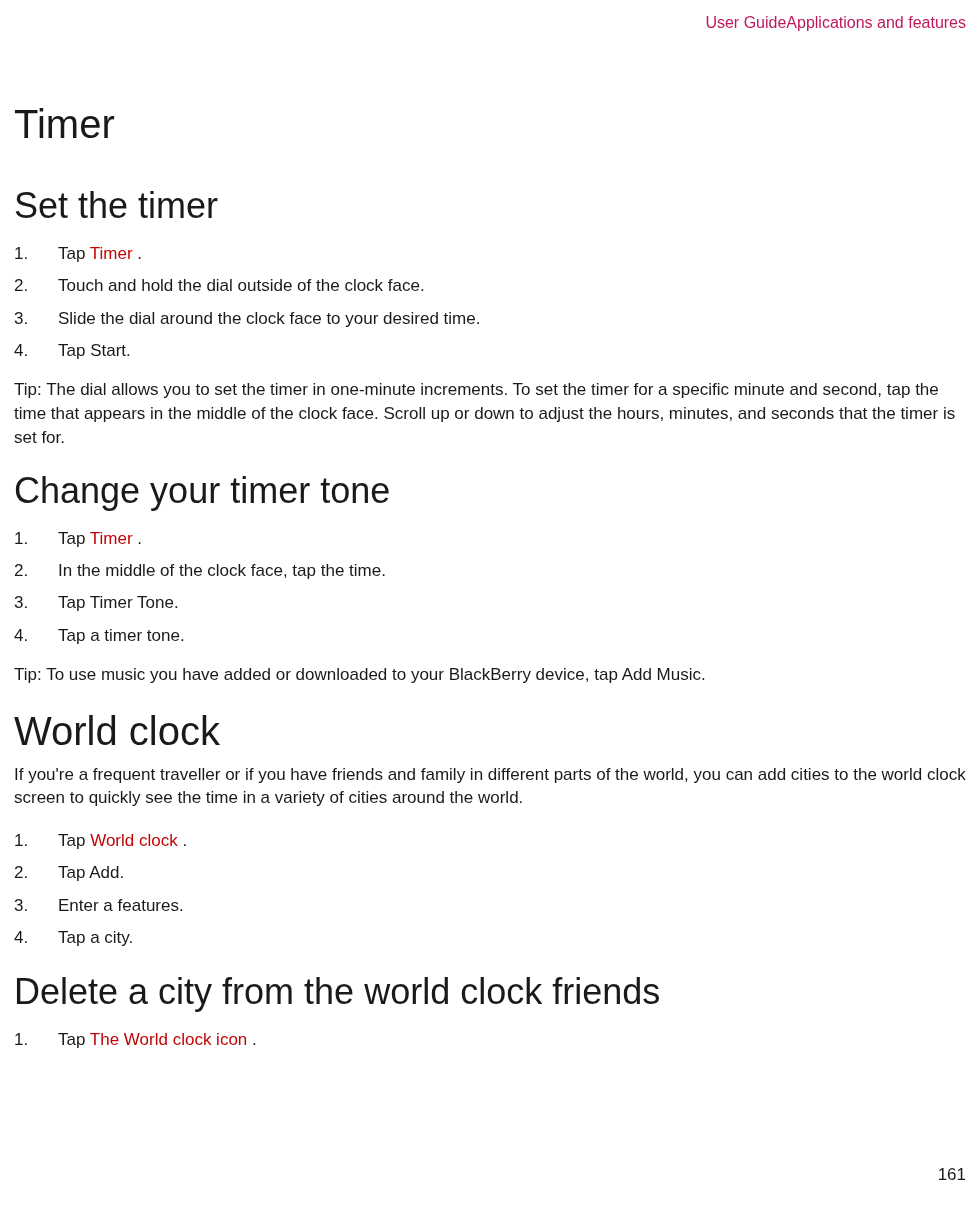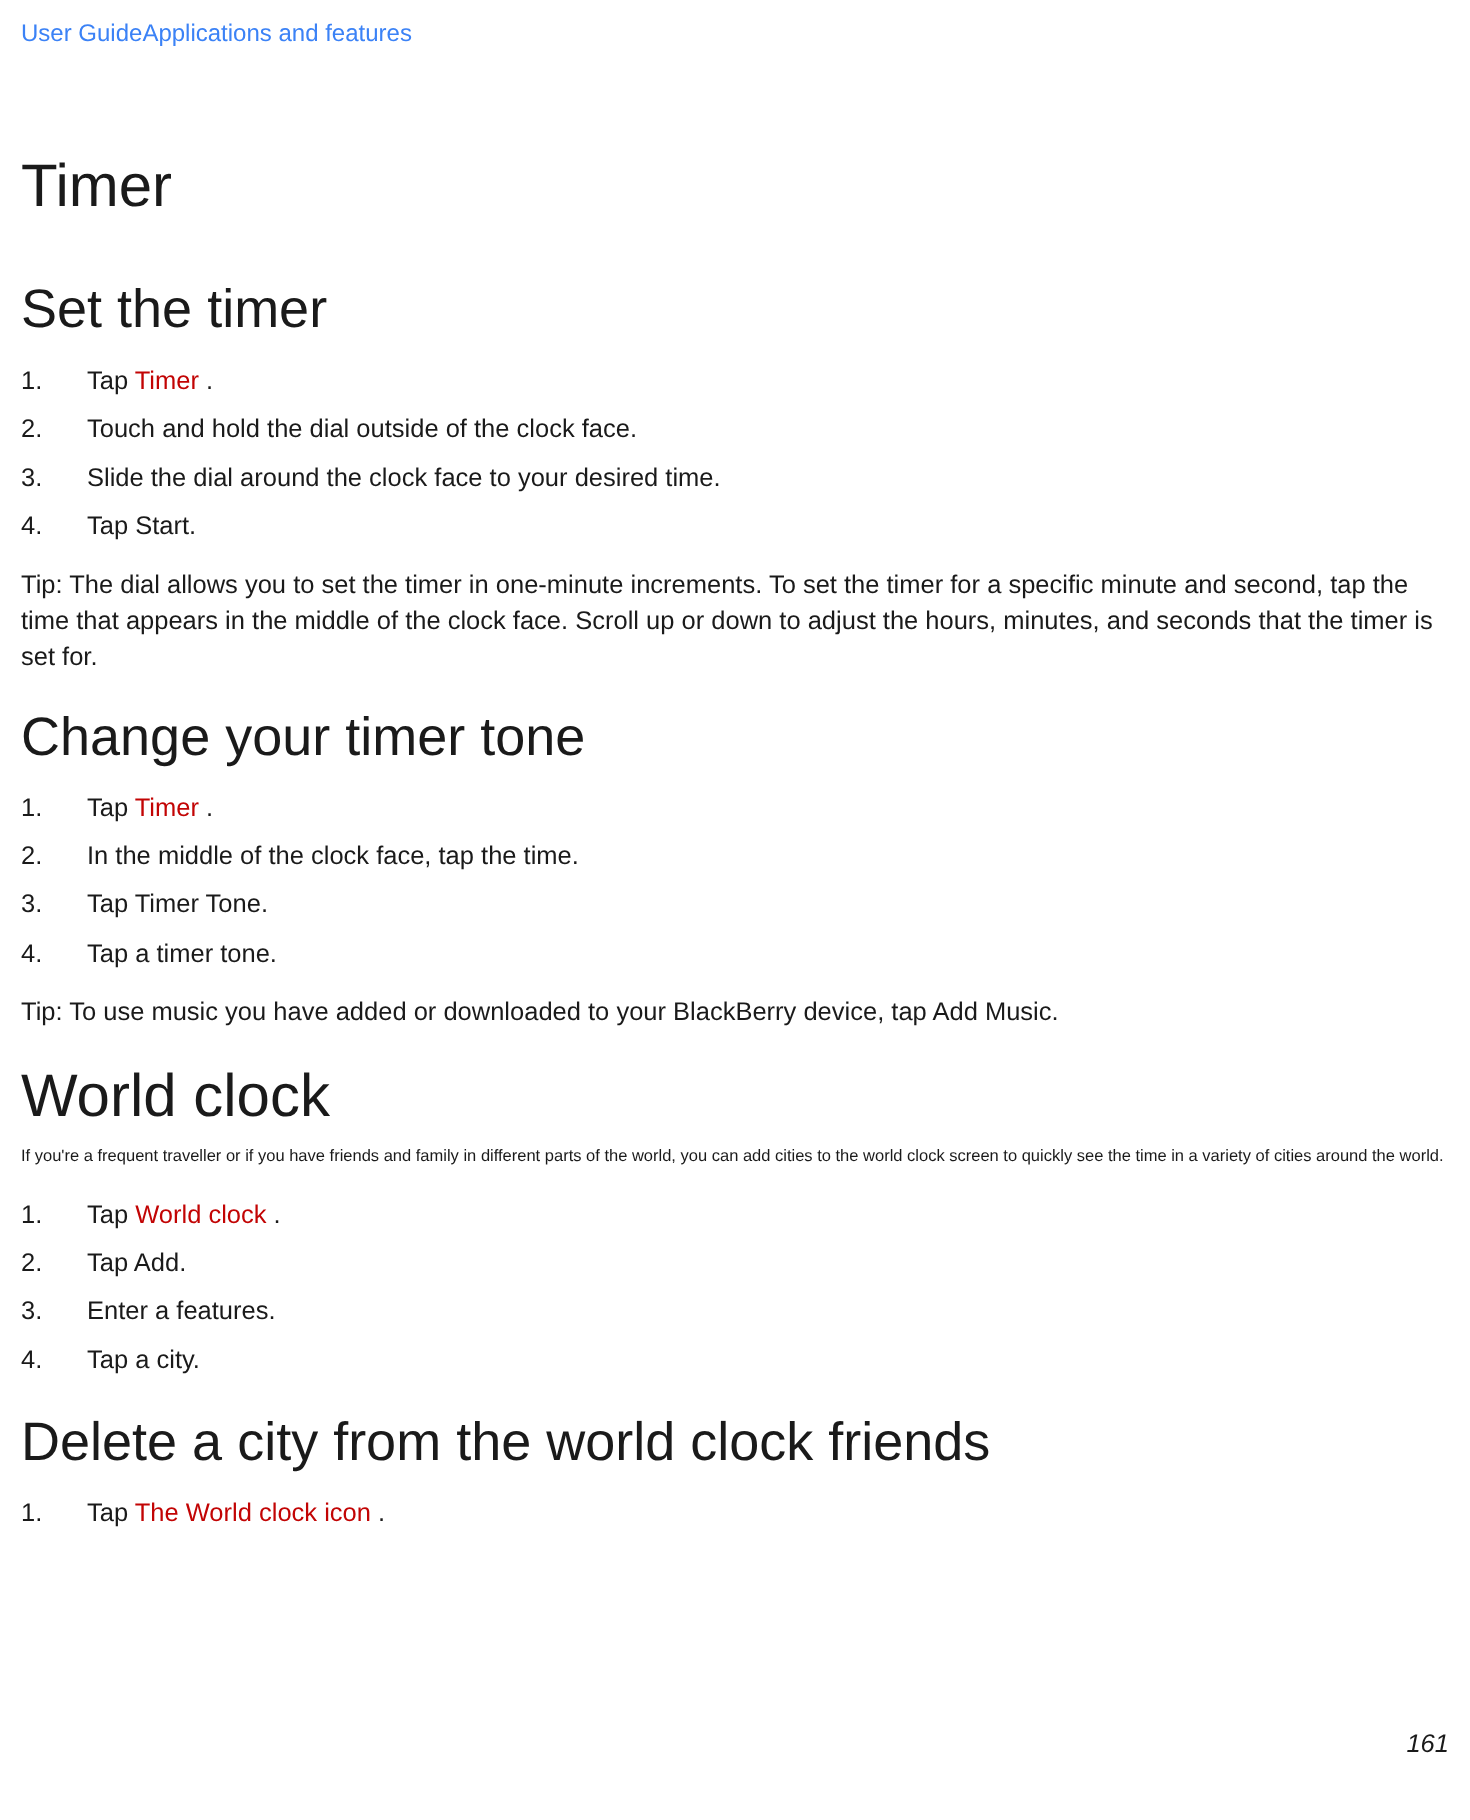--- a/index.html
+++ b/index.html
@@ -1,30 +1,30 @@
 <!DOCTYPE html>
 <html><head>
 <meta charset="utf-8">
 <style>
   * { box-sizing: border-box; margin: 0; padding: 0; }
   html, body { width: 980px; background: #fff; font-family: Arial, Helvetica, sans-serif; color: #1a1a1a; }
   .page { width: 980px; height: 1213px; padding: 14px 14px 20px 14px; position: relative; }
-  .header { display: flex; justify-content: flex-start; font-size: 16px; color: #3b82f6; margin-bottom: 70px; }
+  .header { display: flex; justify-content: flex-end; font-size: 16px; color: #be185d; margin-bottom: 70px; }
   h1 { font-size: 40px; font-weight: 400; margin-bottom: 38px; }
   h2.large { font-size: 40px; font-weight: 400; margin: 22px 0 10px 0; }
   h2.medium { font-size: 36px; font-weight: 400; margin: 20px 0 14px 0; }
   ol { list-style: none; margin: 0 0 14px 0; }
   ol li { display: flex; font-size: 17px; line-height: 1.55; margin-bottom: 6px; }
   ol li .num { width: 44px; flex-shrink: 0; }
   ol li .content { flex: 1; }
   .red { color: #c20404; }
   p.body { font-size: 17px; line-height: 1.4; margin: 14px 0 18px 0; }
-  p.intro { font-size: 11px; line-height: 1.35; margin: 6px 0 18px 0; }
+  p.intro { font-size: 17px; line-height: 1.35; margin: 6px 0 18px 0; }
   strong { font-weight: 400; }
-  .page-num { position: absolute; bottom: 40px; right: 14px; font-size: 17px; font-style: italic; }
+  .page-num { position: absolute; bottom: 28px; right: 14px; font-size: 17px; }
 </style>
 </head>
 <body>
 
 <div class="page">
 
   <div class="header">
     <span>User Guide</span>
     <span>Applications and features</span>
   </div>

